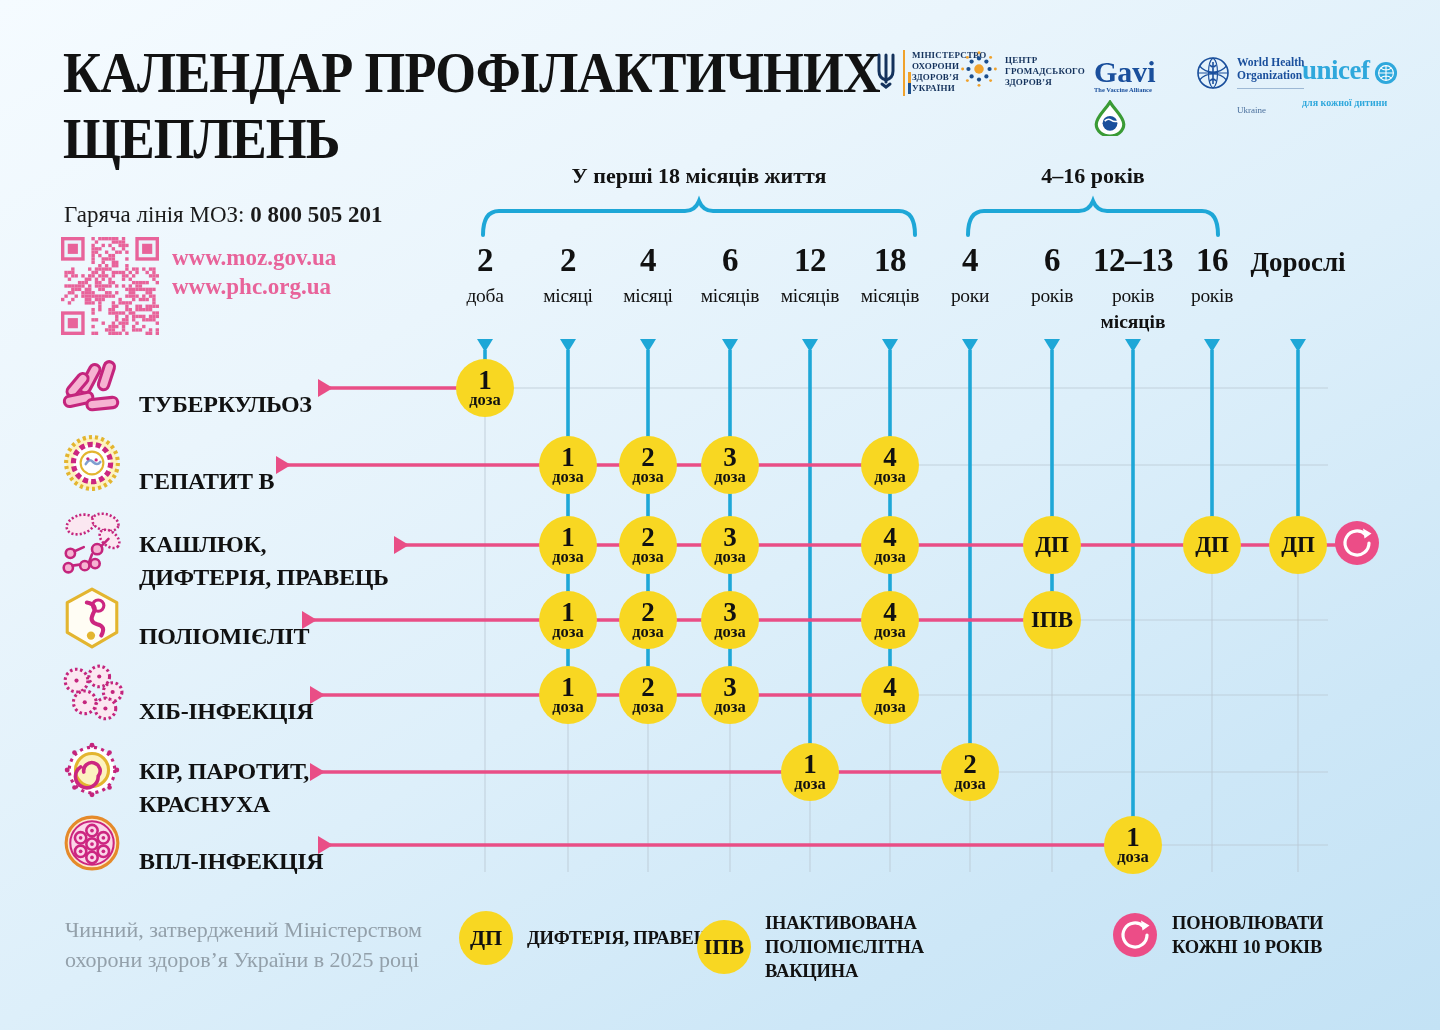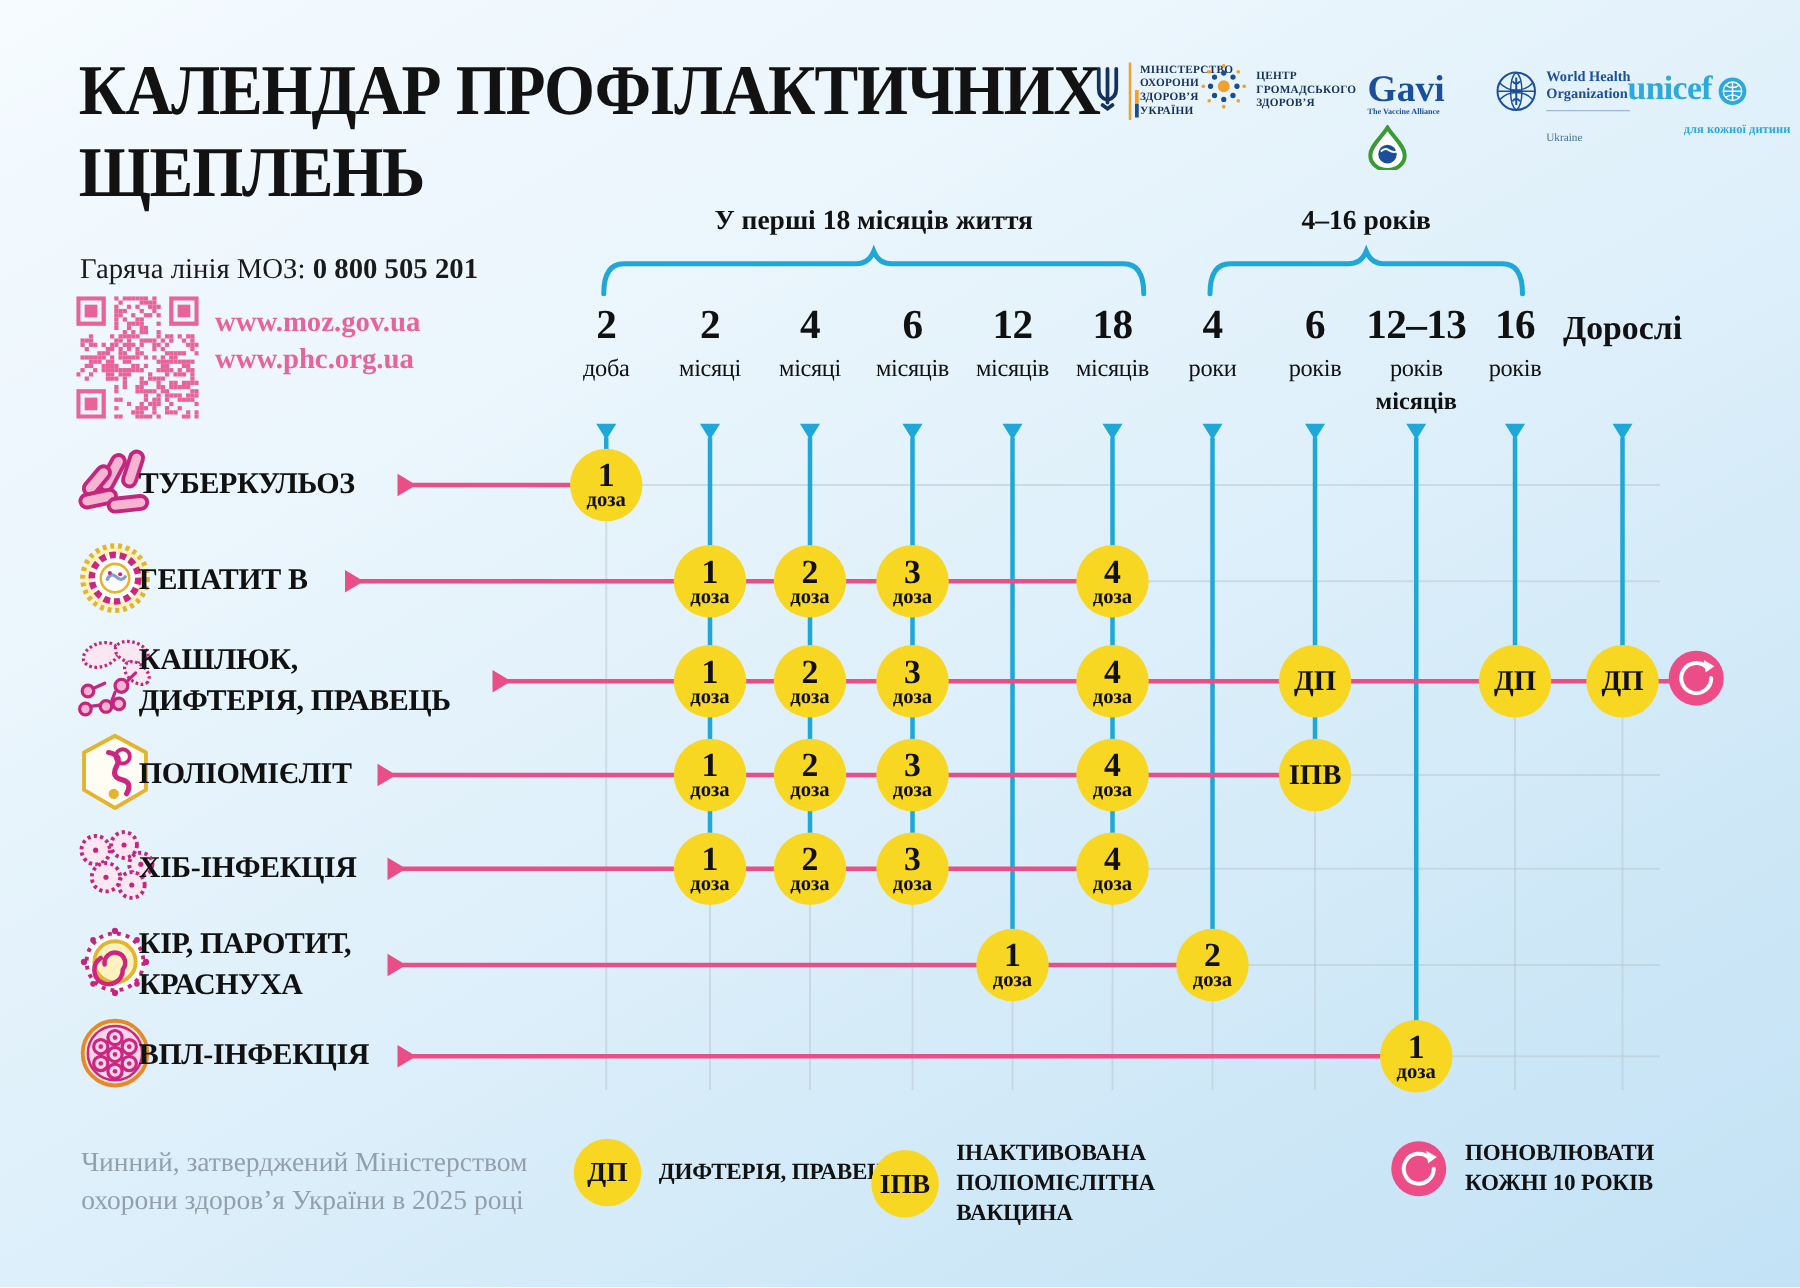--- a/index.html
+++ b/index.html
@@ -17,34 +17,34 @@
   .qr{left:61px;top:237px;width:98px;height:98px;}
   .links{left:172px;top:243px;font-size:23px;font-weight:700;color:#e8639a;line-height:29px;}
   
   .logo{top:50px;display:flex;align-items:flex-start;gap:7px;color:#14325c;}
   .logo .tinytext{font-size:9px;font-weight:700;line-height:11px;letter-spacing:.2px;}
   .logo-gavi .gavi-name{font-size:30px;font-weight:800;color:#1a4f9c;line-height:28px;}
   .logo-gavi .gavi-sub{font-size:6.5px;font-weight:700;color:#1a4f9c;}
   .logo-who .who-name{font-size:11.5px;font-weight:700;color:#1a4f9c;line-height:13px;}
   .logo-who .who-sub{font-size:9px;color:#4a6f9c;margin-top:6px;border-top:1px solid #9db8d4;padding-top:16px;}
   .logo-unicef .uni-name{font-size:27px;font-weight:800;color:#2fa8dc;line-height:24px;letter-spacing:-.5px;}
-  .logo-unicef .uni-sub{font-size:10px;font-weight:700;color:#2fa8dc;margin-top:8px;margin-left:45px;}
+  .logo-unicef .uni-sub{font-size:10px;font-weight:700;color:#2fa8dc;margin-top:8px;}
   
   .bracket-label{top:163px;transform:translateX(-50%);font-size:22px;font-weight:800;color:#121212;white-space:nowrap;}
   
   #lines-svg{position:absolute;left:0;top:0;width:1440px;height:1030px;}
   
   .col-header{position:absolute;transform:translateX(-50%);text-align:center;top:244px;line-height:1;}
   .col-num{font-size:33px;font-weight:800;letter-spacing:-.5px;}
   .col-word{font-size:27px;font-weight:800;padding-top:5px;}
   .col-unit{font-size:19.5px;font-weight:500;margin-top:9px;letter-spacing:-.3px;}
   .col-unit2{font-size:19.5px;font-weight:800;margin-top:6px;}
   
-  .row-label{position:absolute;left:111px;transform:translateY(-50%);
-             font-size:24px;font-weight:800;line-height:33px;letter-spacing:-.3px;white-space:nowrap;}
+  .row-label{position:absolute;left:139px;transform:translateY(-50%);
+             font-size:24px;font-weight:800;line-height:33px;letter-spacing:-.3px;white-space:nowrap;margin-top:16px;}
   .row-icon{position:absolute;left:92px;transform:translate(-50%,-50%);}
   
   .dose{position:absolute;width:58px;height:58px;border-radius:50%;transform:translate(-50%,-50%);
         display:flex;flex-direction:column;align-items:center;justify-content:center;text-align:center;}
   .dose .num{font-size:27px;font-weight:800;line-height:22px;}
   .dose .lbl{font-size:16.5px;font-weight:700;line-height:17px;}
   .dose .code{font-size:23px;font-weight:800;}
   .repeat{position:absolute;transform:translate(-50%,-50%);}
   
   .legend-item{position:absolute;top:911px;display:flex;align-items:center;gap:14px;}

